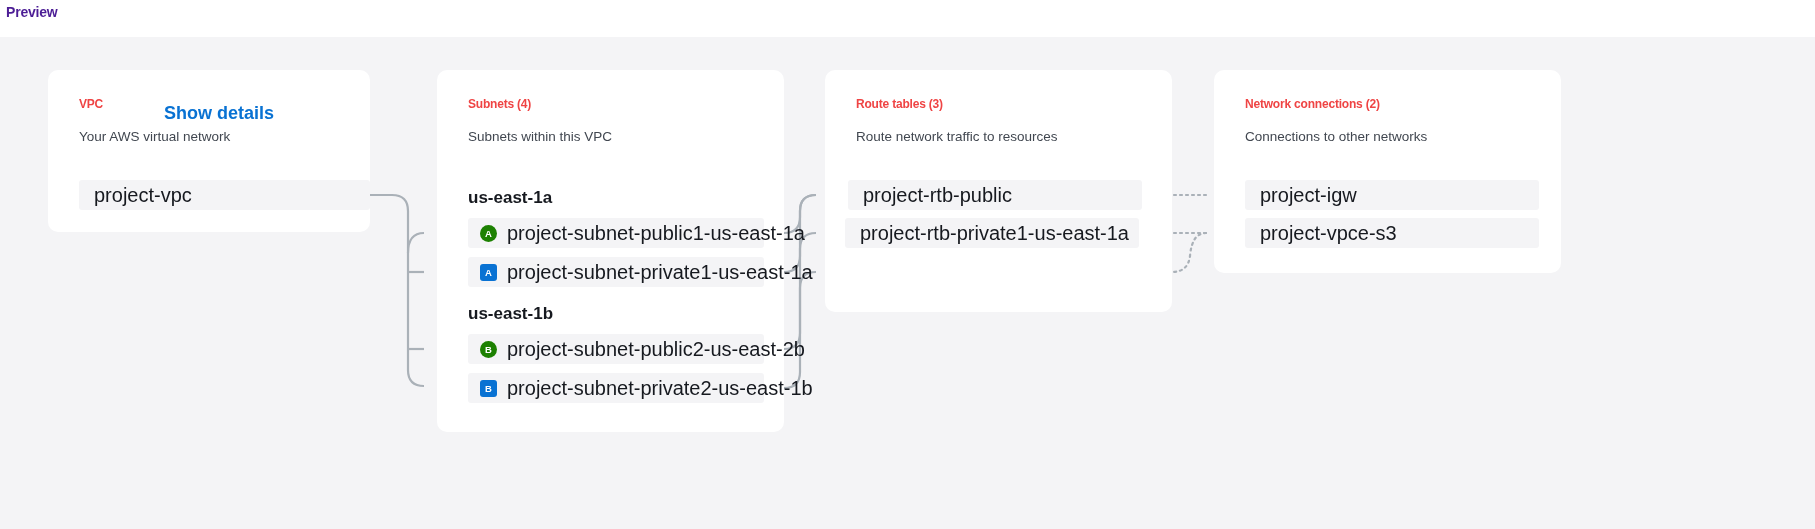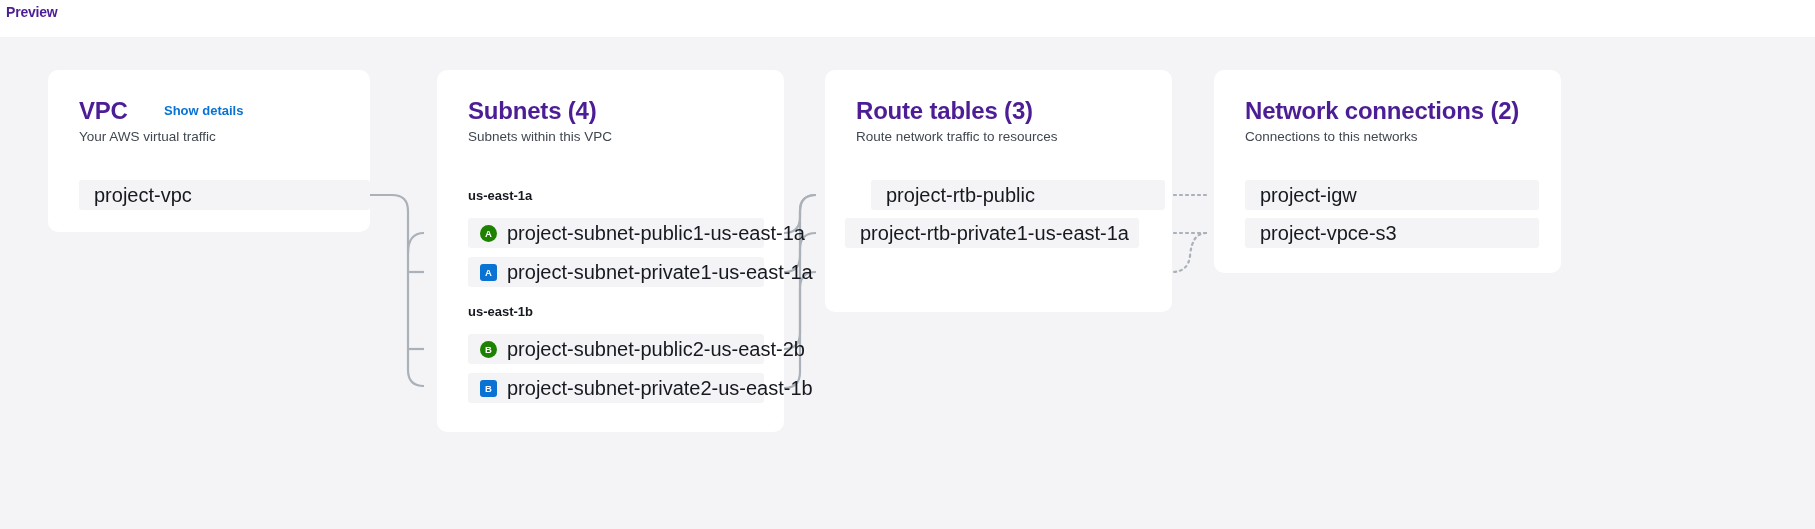--- a/index.html
+++ b/index.html
@@ -23,29 +23,29 @@
     background: #f4f4f6;
   }
   .card {
     position: absolute;
     background: #ffffff;
     border-radius: 10px;
   }
   .card-title {
     position: absolute;
     left: 31px; top: 27px;
-    font-size: 24px; font-weight: bold;
-    color: #4c1d95;
+    font-size: 12px; font-weight: bold;
+    color: #ef4444;
     white-space: nowrap;
     letter-spacing: -0.2px;
   }
   .card-title-inline {
     position: absolute;
     top: 33px;
-    font-size: 13px; font-weight: bold;
+    font-size: 18px; font-weight: bold;
     color: #0972d3;
     white-space: nowrap;
   }
   .card-sub {
     position: absolute;
     left: 31px; top: 59px;
     font-size: 13.5px;
     color: #414750;
     white-space: nowrap;
   }
@@ -58,21 +58,21 @@
     align-items: center;
   }
   .res-label {
     font-size: 20px;
     color: #16191f;
     white-space: nowrap;
   }
   .az-head {
     position: absolute;
     left: 31px;
-    font-size: 13px; font-weight: bold;
+    font-size: 17px; font-weight: bold;
     color: #16191f;
     white-space: nowrap;
   }
   .badge {
     width: 17px; height: 17px;
     flex: 0 0 17px;
     margin-left: 12px;
     margin-right: 10px;
     display: flex;
     align-items: center;
@@ -105,21 +105,21 @@
     <path d="M 768 351 H 784 Q 800 351 800 335 V 251 Q 800 235 816 235" fill="none" stroke="#aab1b8" stroke-width="2.2"></path>
 
     <path d="M 1150 158 H 1206" fill="none" stroke="#aab1b8" stroke-width="2.2" stroke-dasharray="2 4" stroke-linecap="round"></path>
     <path d="M 1150 196 H 1206" fill="none" stroke="#aab1b8" stroke-width="2.2" stroke-dasharray="2 4" stroke-linecap="round"></path>
     <path d="M 1150 235 H 1172 Q 1188 235 1190 219 Q 1192 196 1206 196" fill="none" stroke="#aab1b8" stroke-width="2.2" stroke-dasharray="2 4" stroke-linecap="round"></path>
   </svg>
 
   <div class="card" style="left:48px; top:33px; width:322px; height:162px;">
     <div class="card-title">VPC</div>
     <div class="card-title-inline" style="left:116px;">Show details</div>
-    <div class="card-sub">Your AWS virtual traffic</div>
+    <div class="card-sub">Your AWS virtual network</div>
     <div class="res-row" style="left:31px; top:110px; width:291px;">
       <span class="res-label" style="margin-left:15px;">project-vpc</span>
     </div>
   </div>
 
   <div class="card" style="left:437px; top:33px; width:347px; height:362px;">
     <div class="card-title">Subnets (4)</div>
     <div class="card-sub">Subnets within this VPC</div>
 
     <div class="az-head" style="top:118px;">us-east-1a</div>
@@ -139,31 +139,31 @@
     </div>
     <div class="res-row" style="left:31px; top:303px; width:296px;">
       <span class="badge private">B</span>
       <span class="res-label">project-subnet-private2-us-east-1b</span>
     </div>
   </div>
 
   <div class="card" style="left:825px; top:33px; width:347px; height:242px;">
     <div class="card-title">Route tables (3)</div>
     <div class="card-sub">Route network traffic to resources</div>
-    <div class="res-row" style="left:46px; top:110px; width:294px;align-items:center;">
+    <div class="res-row" style="left:23px; top:110px; width:294px;align-items:center;">
       <span class="res-label" style="margin-left:15px;">project-rtb-public</span>
     </div>
     <div class="res-row" style="left:20px; top:148px; width:294px;">
       <span class="res-label" style="margin-left:15px;">project-rtb-private1-us-east-1a</span>
     </div>
   </div>
 
   <div class="card" style="left:1214px; top:33px; width:347px; height:203px;">
     <div class="card-title">Network connections (2)</div>
-    <div class="card-sub">Connections to this networks</div>
+    <div class="card-sub">Connections to other networks</div>
     <div class="res-row" style="left:31px; top:110px; width:294px;">
       <span class="res-label" style="margin-left:15px;">project-igw</span>
     </div>
     <div class="res-row" style="left:31px; top:148px; width:294px;">
       <span class="res-label" style="margin-left:15px;">project-vpce-s3</span>
     </div>
   </div>
 
 </div>
 

